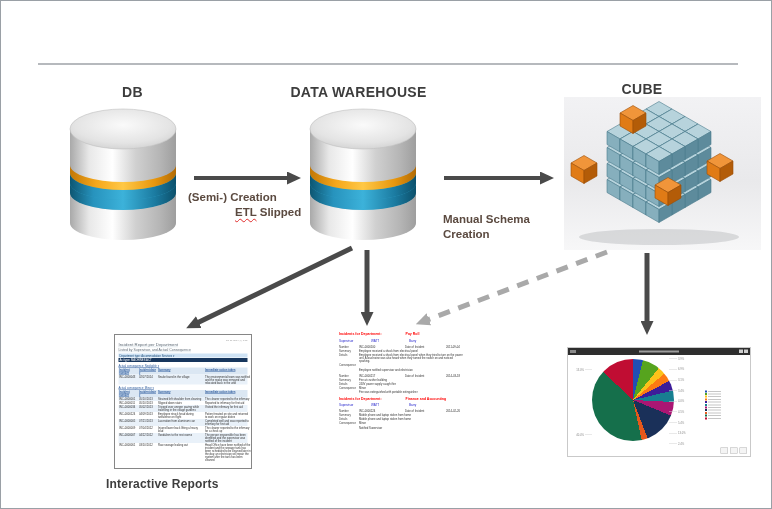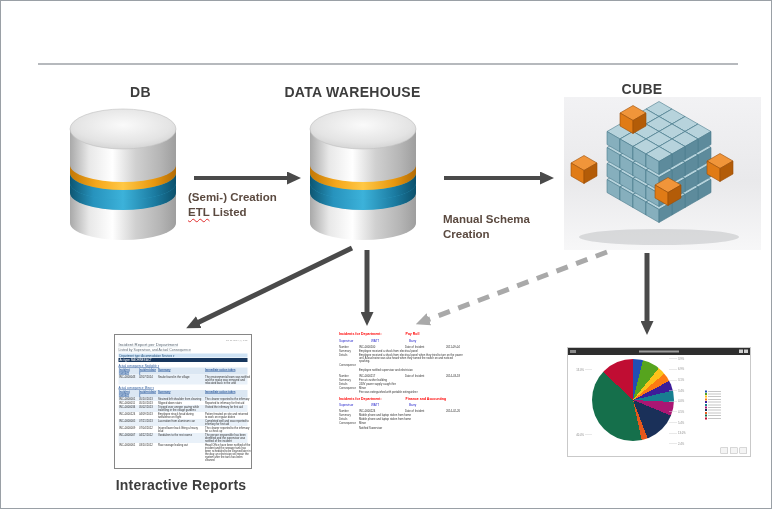--- a/index.html
+++ b/index.html
@@ -7,37 +7,37 @@
 
   
   .title-block{position:absolute;left:104px;top:16px;white-space:nowrap;font-weight:bold;color:#3b3b3b;}
   .title-block .lead{font-size:34px;color:#e8112d;}
   .title-block .rest{font-size:23px;letter-spacing:.5px;}
   .title-block .t-arrow{font-size:25px;margin:0 9px;color:#3f3f3f;}
   .rule{position:absolute;left:37px;top:62px;width:700px;height:2px;background:#b6b9bd;}
 
   
   .node-label{position:absolute;font-size:14px;font-weight:bold;color:#3d3d3d;text-align:center;letter-spacing:.3px;}
-  .nl-db{left:112px;top:83px;width:55px;}
-  .nl-wh{left:274px;top:83px;width:155px;}
+  .nl-db{left:104px;top:83px;width:55px;}
+  .nl-wh{left:280px;top:83px;width:155px;}
   .nl-cube{left:606px;top:80px;width:70px;}
 
   
   .cyl{position:absolute;width:112px;height:140px;}
   .cyl-db{left:66px;top:104px;}
   .cyl-wh{left:306px;top:104px;}
   .cube-box{position:absolute;left:563px;top:96px;width:197px;height:153px;
     background:linear-gradient(180deg,#f2f2f4 0%,#e9e9eb 55%,#f7f7f8 100%);}
   .cube-box svg{position:absolute;inset:0;}
 
   
   .edge-label{position:absolute;font-size:11.5px;font-weight:bold;color:#5b4a40;line-height:1.3;}
   .el-etl{left:187px;top:189px;width:118px;}
   .el-schema{left:442px;top:189px;width:110px;margin-top:22px;}
-  .misspell{text-decoration:underline;text-decoration-style:wavy;text-decoration-color:#e02b2b;text-decoration-thickness:1px;text-underline-offset:2px;}
+  .misspell{text-decoration:underline;text-decoration-style:wavy;text-decoration-color:#e02b2b;text-decoration-thickness:1px;text-underline-offset:2px;margin-left:47px;}
 
   
   .arrows{position:absolute;inset:0;z-index:5;pointer-events:none;}
 
   
   .micro{transform:scale(.5);transform-origin:0 0;width:200%;height:200%;}
 
   
   .thumb-interactive{position:absolute;left:113px;top:333px;width:136px;height:133px;border:1px solid #868686;background:#fff;overflow:hidden;z-index:2;}
   .ir{padding:6px 7px;font-size:5.5px;color:#333;}
@@ -85,21 +85,21 @@
   .aw-left-labels{position:absolute;left:2px;top:40px;bottom:40px;width:46px;display:flex;flex-direction:column;justify-content:space-between;font-size:5.5px;color:#8a8a8a;text-align:right;}
   .aw-left-labels span::after{content:"";display:inline-block;width:14px;height:1px;background:#d2d2d2;vertical-align:middle;margin-left:2px;}
   .aw-legend{position:absolute;left:274px;top:84px;width:44px;}
   .aw-legend .lg-row{display:flex;align-items:center;height:5.4px;}
   .aw-legend .sw{width:4px;height:4px;margin-right:2px;flex:none;}
   .aw-legend .bar{width:26px;height:2px;background:#c6c6c6;}
   .aw-tools{position:absolute;right:6px;bottom:5px;display:flex;gap:4px;}
   .aw-tools i{width:13px;height:10px;border:1px solid #b5b5b5;background:#f4f4f4;}
 
   
-  .caption{position:absolute;top:476px;font-size:14px;font-weight:bold;color:#3d3d3d;text-align:center;letter-spacing:.2px;}
+  .caption{position:absolute;top:476px;font-size:12px;font-weight:bold;color:#3d3d3d;text-align:left;letter-spacing:.2px;}
   .cap-interactive{left:105px;width:150px;}
   .cap-designer{left:312px;width:140px;}
   .cap-analytics{left:568px;width:140px;}
 </style>
 </head>
 <body>
 
 <div class="slide">
 
   <div class="rule"></div>
@@ -388,21 +388,21 @@
         <polygon points="143,64 156,71.5 156,84.5 143,77" fill="#e07b16" stroke="#9a4e06" stroke-width="0.6"></polygon>
         <polygon points="169,64 156,71.5 156,84.5 169,77" fill="#b35c08" stroke="#9a4e06" stroke-width="0.6"></polygon>
         <polygon points="104,80.5 117,88 104,95.5 91,88" fill="#f0953a" stroke="#9a4e06" stroke-width="0.6"></polygon>
         <polygon points="91,88 104,95.5 104,108.5 91,101" fill="#e07b16" stroke="#9a4e06" stroke-width="0.6"></polygon>
         <polygon points="117,88 104,95.5 104,108.5 117,101" fill="#b35c08" stroke="#9a4e06" stroke-width="0.6"></polygon>
       </svg>
   </div>
 
   <div class="edge-label el-etl">
     <span>(Semi-) Creation</span><br>
-    <span class="misspell">ETL</span><span> Listed</span>
+    <span class="misspell">ETL</span><span> Slipped</span>
   </div>
   <div class="edge-label el-schema">
     <span>Manual Schema</span><br>
     <span>Creation</span>
   </div>
 
   <svg class="arrows" viewBox="0 0 770 507">
     <defs>
       <marker id="headDark" markerUnits="userSpaceOnUse" markerWidth="14" markerHeight="13" refX="2" refY="6.5" orient="auto">
         <path d="M0,0 L14,6.5 L0,13 Z" fill="#4a4a4a"></path>

